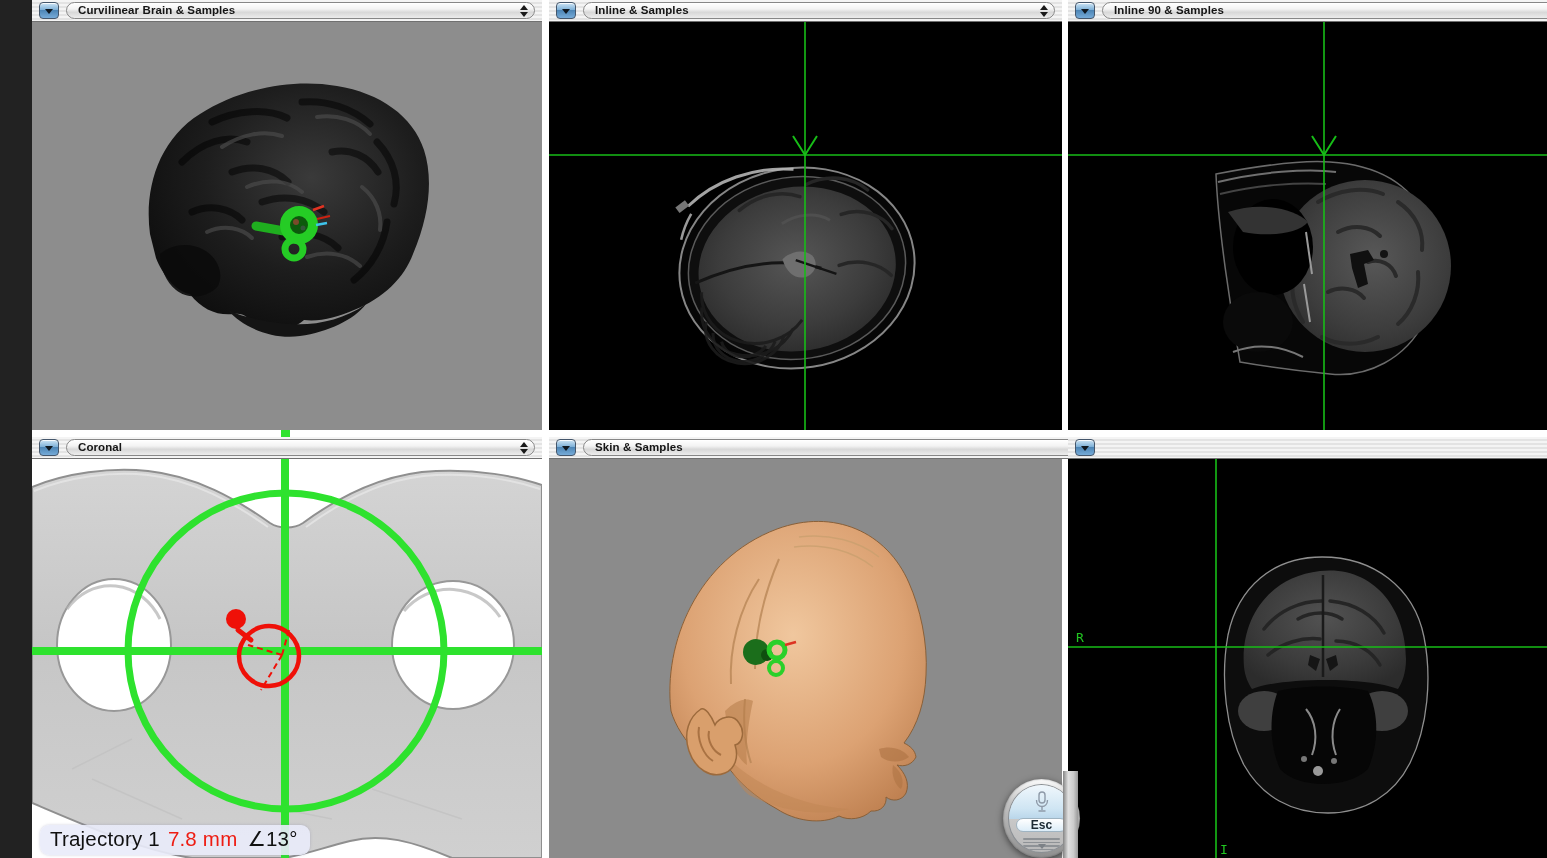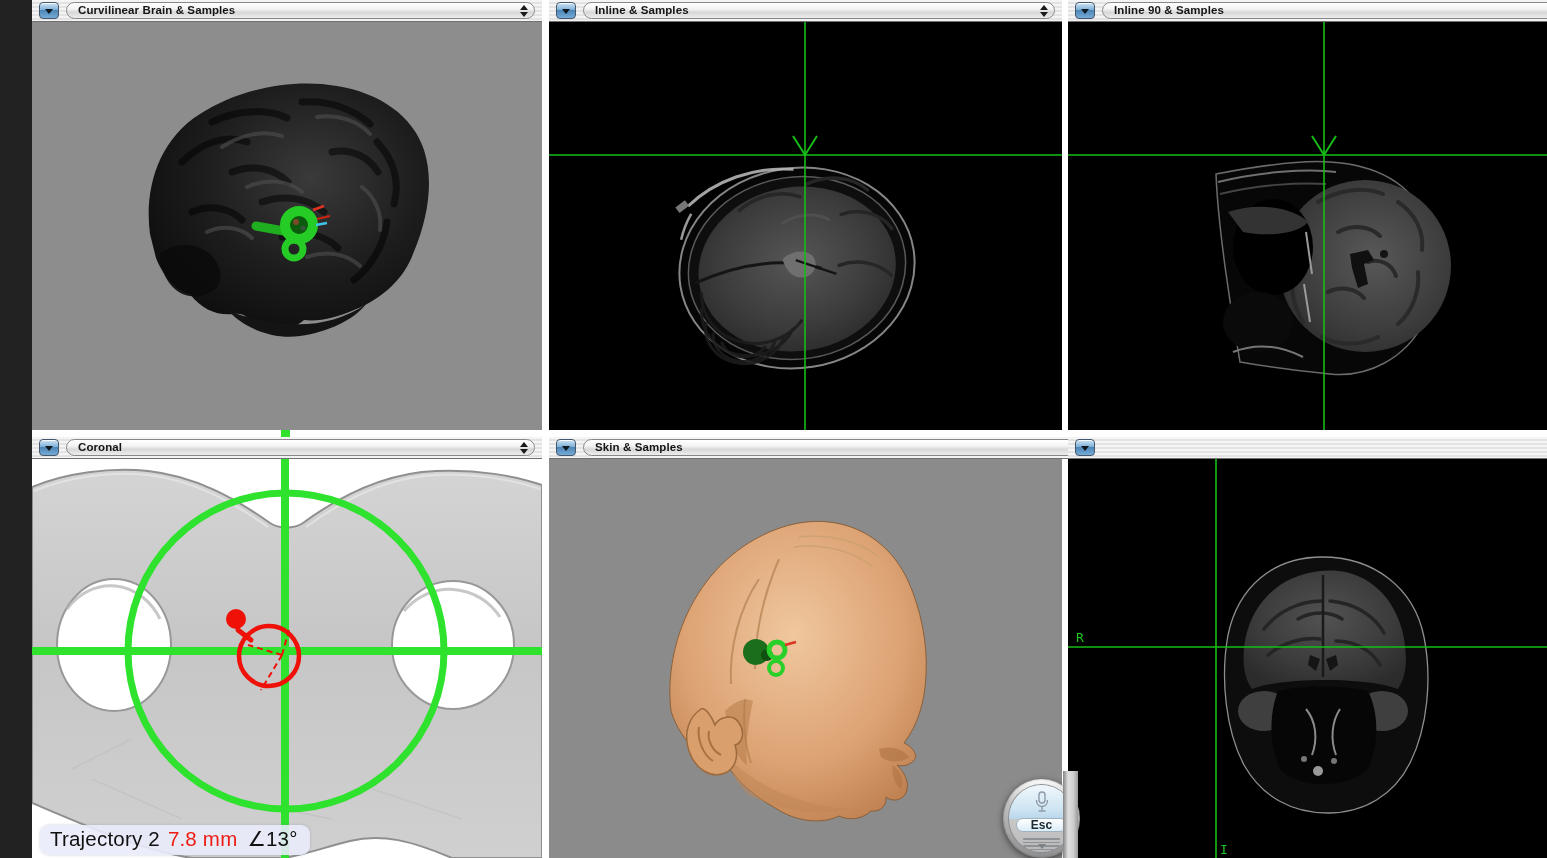--- a/index.html
+++ b/index.html
@@ -321,21 +321,21 @@
           <circle cx="204" cy="160" r="10" fill="#ef1008"></circle>
           <line x1="206" y1="171" x2="219" y2="181" stroke="#ef1008" stroke-width="5" stroke-linecap="round"></line>
           <g stroke="#ef1008" stroke-width="2" stroke-dasharray="6,4" fill="none">
             <line x1="250" y1="196" x2="216" y2="186"></line>
             <line x1="250" y1="196" x2="229" y2="231"></line>
             <line x1="250" y1="196" x2="257" y2="171"></line>
           </g>
         </g>
       </svg>
       <div class="traj-label">
-        <span>Trajectory 2</span><span class="depth">7.8 mm</span><span class="angle">∠13°</span>
+        <span>Trajectory 1</span><span class="depth">7.8 mm</span><span class="angle">∠13°</span>
       </div>
     </div>
   </div>
 
   <div class="viewport" style="left:517px;top:437px;width:620px;height:421px;">
     <div class="titlebar">
       <div class="menu-btn">
           <div class="tri-down"></div>
         </div>
       <div class="view-select">

